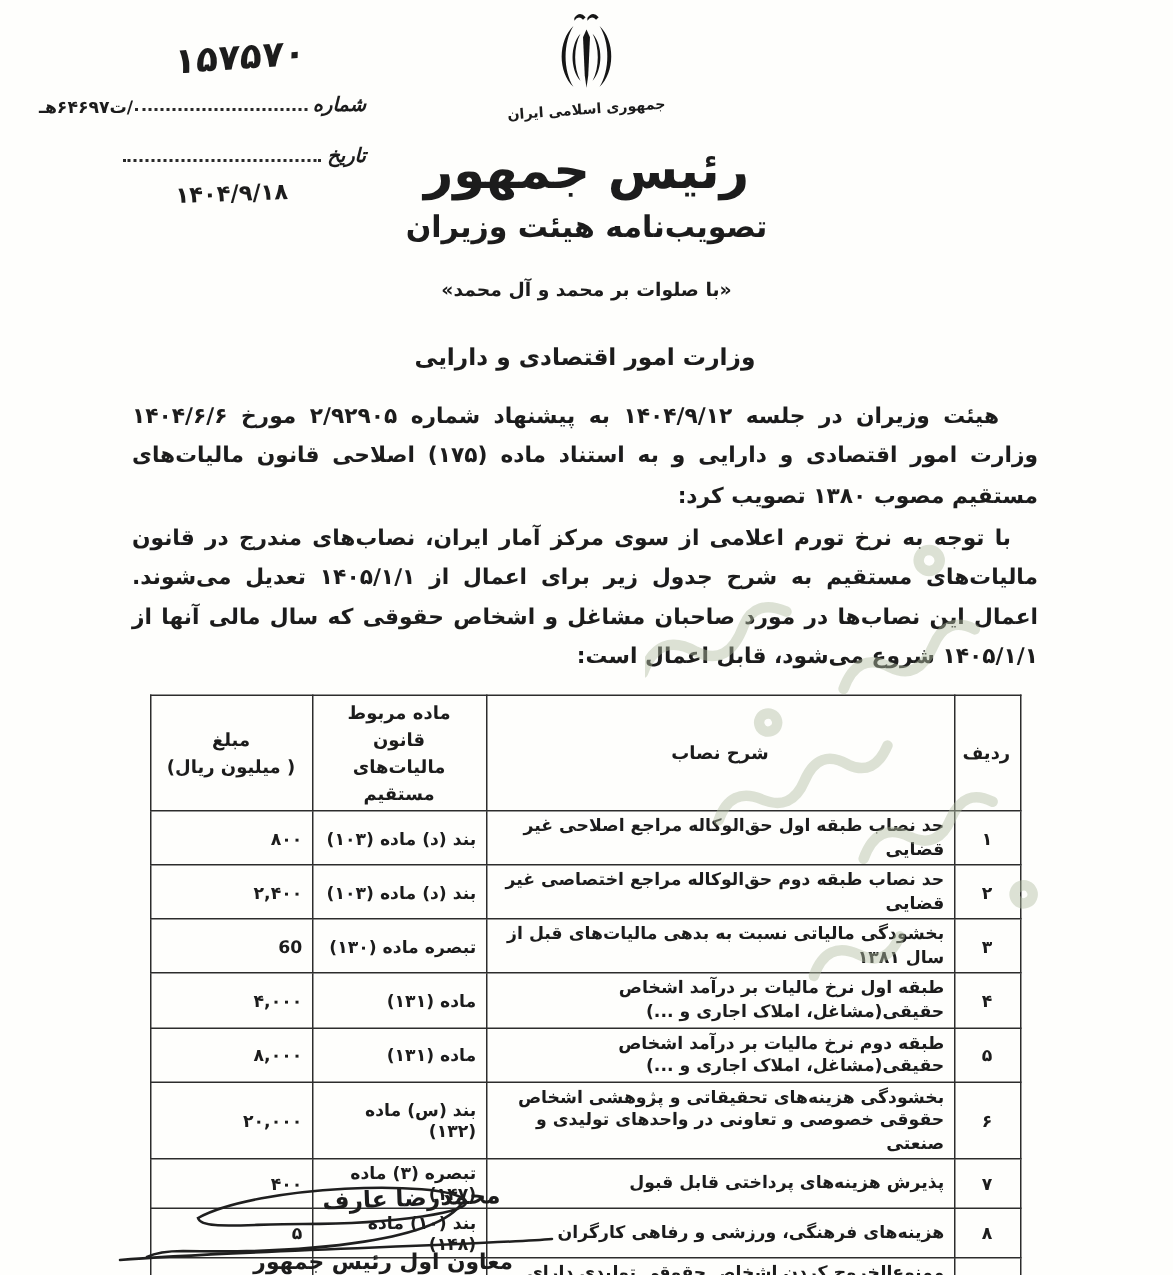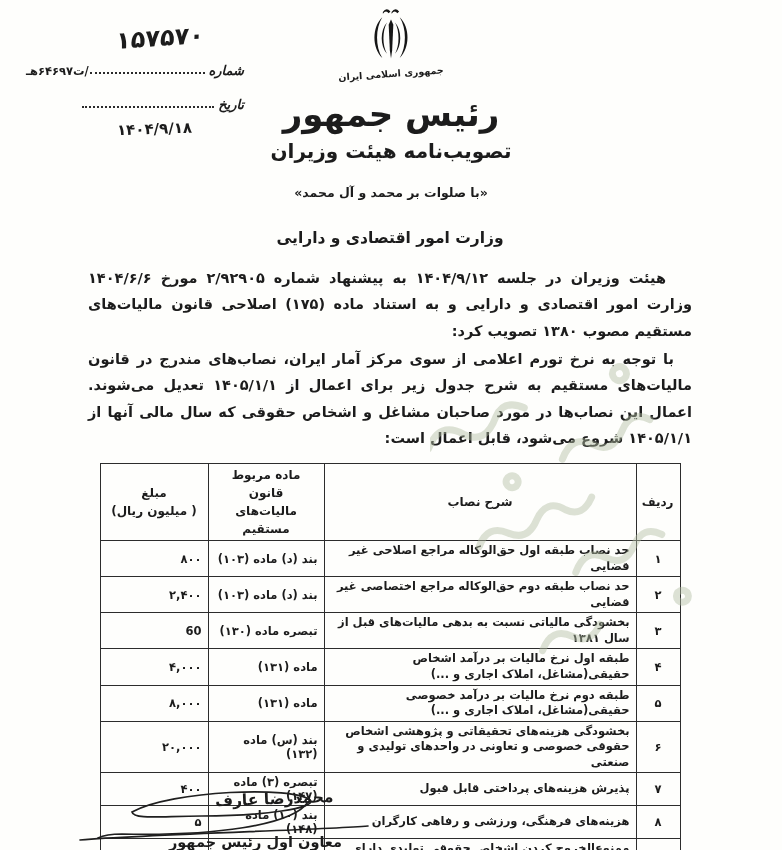--- a/index.html
+++ b/index.html
@@ -183,21 +183,21 @@
           <td class="cell-amt">60</td>
         </tr>
         <tr>
           <td class="cell-no">۴</td>
           <td class="cell-desc">طبقه اول نرخ مالیات بر درآمد اشخاص حقیقی(مشاغل، املاک اجاری و ...)</td>
           <td class="cell-art">ماده (۱۳۱)</td>
           <td class="cell-amt">۴,۰۰۰</td>
         </tr>
         <tr>
           <td class="cell-no">۵</td>
-          <td class="cell-desc">طبقه دوم نرخ مالیات بر درآمد خصوصی حقیقی(مشاغل، املاک اجاری و ...)</td>
+          <td class="cell-desc">طبقه دوم نرخ مالیات بر درآمد اشخاص حقیقی(مشاغل، املاک اجاری و ...)</td>
           <td class="cell-art">ماده (۱۳۱)</td>
           <td class="cell-amt">۸,۰۰۰</td>
         </tr>
         <tr>
           <td class="cell-no">۶</td>
           <td class="cell-desc">بخشودگی هزینه‌های تحقیقاتی و پژوهشی اشخاص حقوقی خصوصی و تعاونی در واحدهای تولیدی و صنعتی</td>
           <td class="cell-art">بند (س) ماده (۱۳۲)</td>
           <td class="cell-amt">۲۰,۰۰۰</td>
         </tr>
         <tr>

